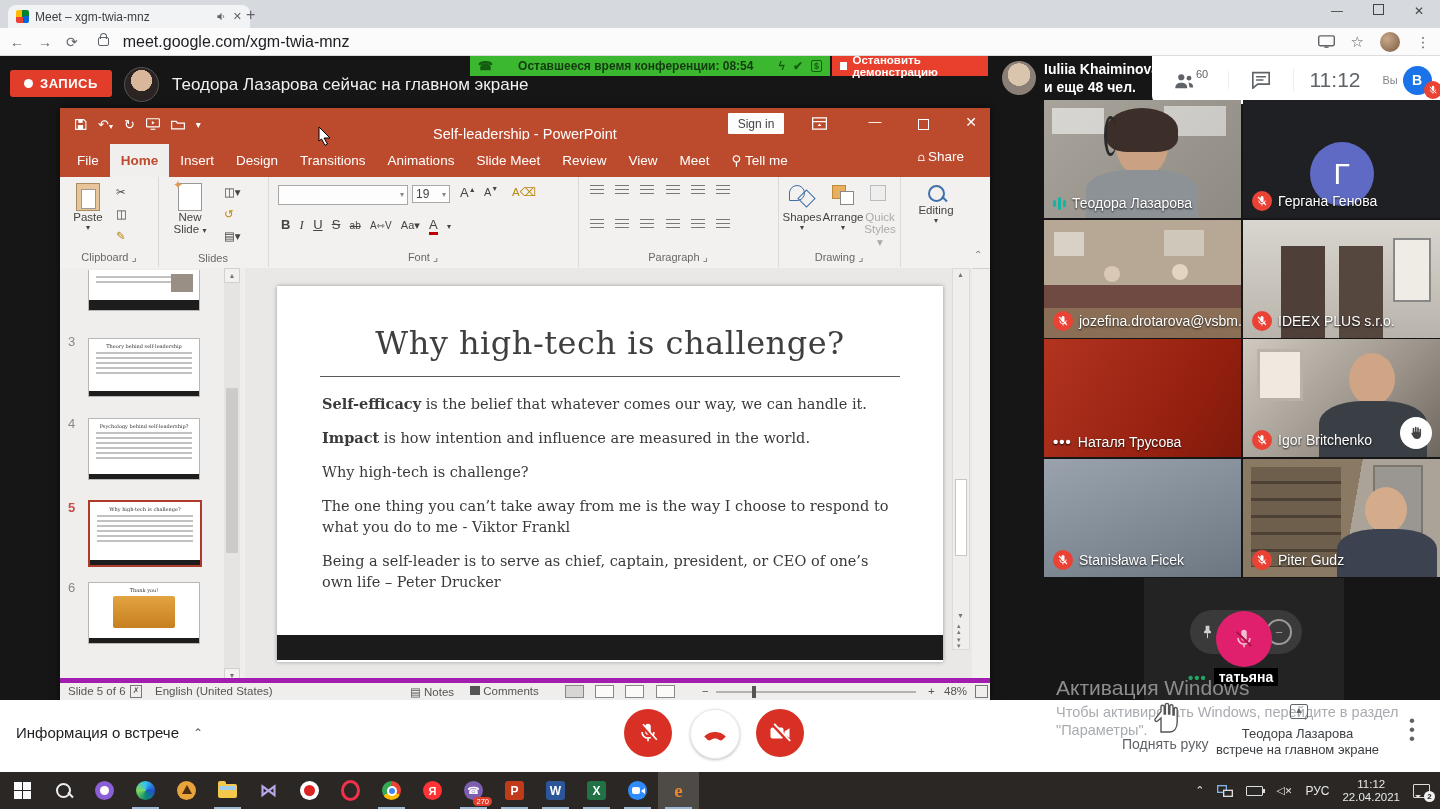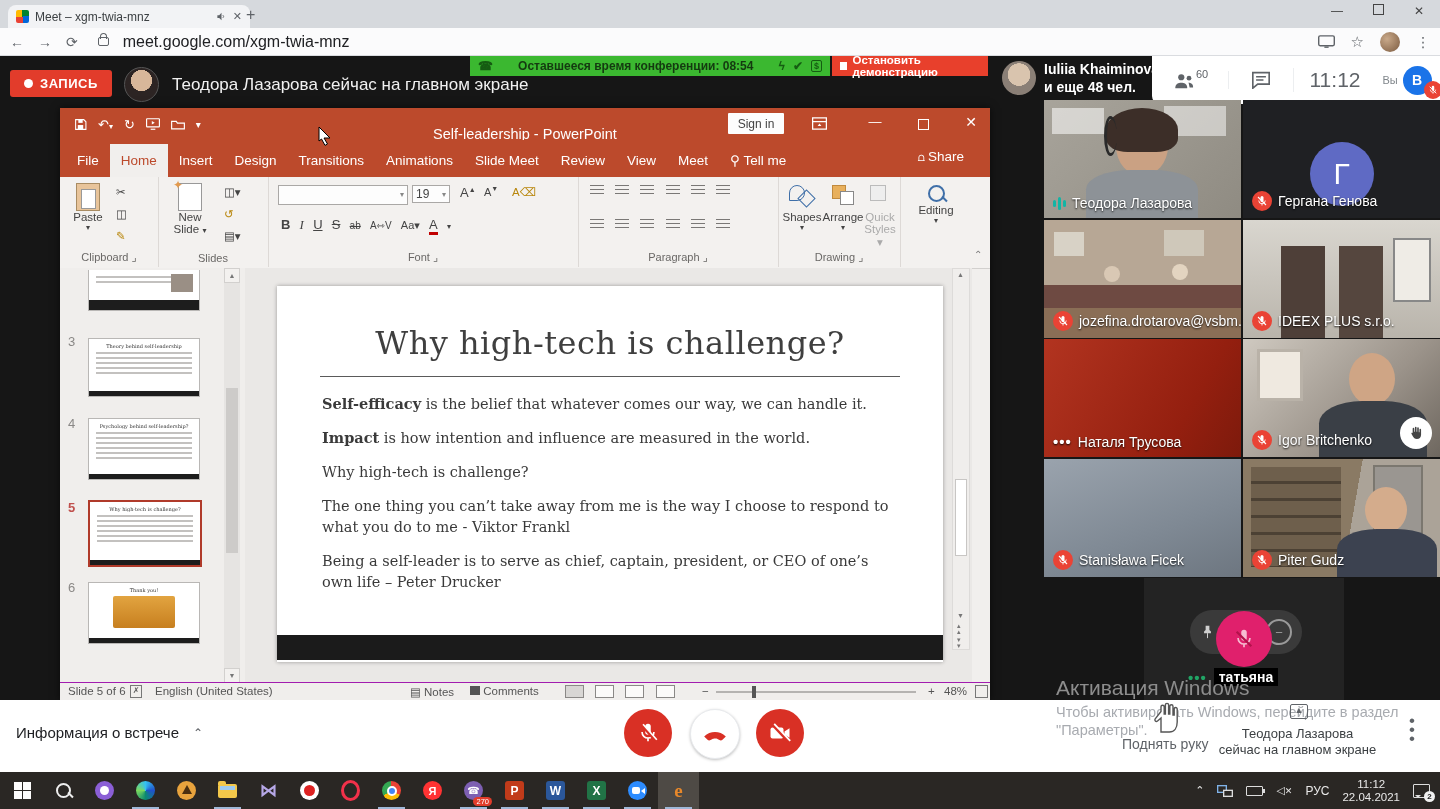--- a/index.html
+++ b/index.html
@@ -52,21 +52,21 @@
   
   .ppwin{left:60px;top:108px;width:930px;height:592px;background:#f1efed;box-shadow:0 0 8px rgba(0,0,0,.6);}
   .pp-title{position:absolute;left:0;top:0;width:100%;height:32px;background:#bc4a2c;display:flex;align-items:center;color:#fff;}
   .qat{display:flex;gap:11px;margin-left:14px;font-size:13px;align-items:center;}
   .pp-ttl{position:absolute;left:0;right:0;text-align:center;font-size:14.5px;color:#fff;margin-top:20px;}
   .signin{position:absolute;left:668px;top:5px;width:56px;height:21px;background:#fdfdfd;color:#444;
     font-size:12px;display:flex;align-items:center;justify-content:center;border-radius:1px;}
   .pp-tabs{position:absolute;left:0;top:32px;width:100%;height:37px;background:#bc4a2c;display:flex;
     align-items:flex-end;gap:0;font-size:13.5px;color:#fff;}
   .pptab{padding:9px 11px;}
-  .pptab.active{background:#f1efed;color:#bc4a2c;font-weight:normal;}
+  .pptab.active{background:#f1efed;color:#bc4a2c;font-weight:bold;}
   .pp-share{position:absolute;right:26px;top:41px;color:#fff;font-size:13.5px;}
   .ribbon{position:absolute;left:0;top:69px;width:100%;height:91px;background:#f3f1ef;border-bottom:1px solid #d2d0ce;font-size:11.5px;color:#444;}
   .grp{position:absolute;top:0;height:90px;border-right:1px solid #ddd9d6;}
   .grplabel{position:absolute;bottom:3px;left:0;right:0;text-align:center;color:#6a6866;font-size:11px;}
   .bigbtn{position:absolute;text-align:center;color:#444;}
   .combo{display:inline-block;border:1px solid #aaa8a6;background:#fdfdfd;height:18px;vertical-align:middle;}
   .fbtn{display:inline-block;margin:0 3px;font-size:13px;}
   .bars{display:inline-block;width:14px;height:11px;background:repeating-linear-gradient(#7a7876 0 1.5px,transparent 1.5px 4px);margin:0 4px;}
   .shapeic{position:relative;width:30px;height:26px;display:inline-block;}
   .shapeic i{position:absolute;border:1.6px solid #3f6fa8;display:block;}
@@ -85,21 +85,21 @@
   
   .canvas{position:absolute;left:185px;top:160px;width:727px;height:415px;background:#eae8e6;}
   .slide{position:absolute;left:32px;top:18px;width:666px;height:376px;background:#fff;box-shadow:0 0 4px rgba(0,0,0,.35);}
   .sl-title{font-family:"DejaVu Serif",serif;font-size:32px;color:#3f3f3f;text-align:center;margin-top:38px;letter-spacing:.5px;}
   .sl-hr{width:580px;margin:14px auto 0 auto;border:none;border-top:1.4px solid #5a5a5a;}
   .sl-body{margin:16px 45px 0 45px;font-family:"DejaVu Serif",serif;font-size:14.5px;color:#3a3a3a;}
   .sl-body p{margin:0 0 12px 0;line-height:1.45;}
   .sl-band{position:absolute;left:0;bottom:2px;width:100%;height:25px;background:#1b1b1b;}
   .cscroll{position:absolute;right:2px;top:0;width:16px;height:380px;background:#f0eeec;border:1px solid #dddbd9;}
   
-  .ppstatus{position:absolute;left:0;bottom:0;width:100%;height:17px;background:#f0eeec;border-top:1px solid #a21caf;
+  .ppstatus{position:absolute;left:0;bottom:0;width:100%;height:17px;background:#f0eeec;border-top:5px solid #a21caf;
     font-size:11.5px;color:#555;}
   .st{position:absolute;top:2px;}
   .viewic{display:inline-block;width:17px;height:11px;border:1px solid #8a8886;margin-right:8px;vertical-align:middle;background:#fbfaf9;}
   
   .tile{position:absolute;width:197px;height:118px;overflow:hidden;background:#1f2023;}
   .tname{position:absolute;left:9px;bottom:7px;display:flex;align-items:center;gap:6px;color:#fff;font-size:14px;
     text-shadow:0 1px 2px rgba(0,0,0,.9);white-space:nowrap;}
   .mb{width:20px;height:20px;border-radius:50%;background:#ea4335;display:flex;align-items:center;justify-content:center;flex:0 0 auto;}
   .spk{display:flex;gap:2px;align-items:center;height:14px;}
   .spk i{width:3px;background:#12b5a5;border-radius:2px;display:block;}
@@ -680,21 +680,21 @@
     <div class="wm-sub" style="left:1056px;top:22px;">"Параметры".</div>
   </div>
 
   <div class="abs raise">Поднять руку</div>
   <svg class="abs cursor" style="left:1152px;top:702px;" width="26" height="32" viewBox="0 0 26 32">
       <path d="M9 30V16l-3.5 3c-1.6 1.2-3.4-.6-2.3-2.2L9 9.5V4.8a1.6 1.6 0 0 1 3.2 0V12h1.2V3a1.6 1.6 0 0 1 3.2 0v9h1.2V4.4a1.6 1.6 0 0 1 3.2 0V13h1.2V7a1.5 1.5 0 0 1 3 0v13c0 6-3 10-7.8 10z" fill="#fff" stroke="#555" stroke-width="1.4"></path>
     </svg>
 
   <div class="abs presic">▲</div>
   <div class="abs pinned">
-    <span>Теодора Лазарова</span><br><span>сейчас на главном экране</span>
+    <span>Теодора Лазарова</span><br><span>встрече на главном экране</span>
   </div>
   <div class="abs dots-v">•<br>•<br>•</div>
 
   <div class="abs taskbar">
     <div class="tslot" style="margin-left:2px;">
         <span class="win4">
           <i></i>
           <i></i>
           <i></i>
           <i></i>

